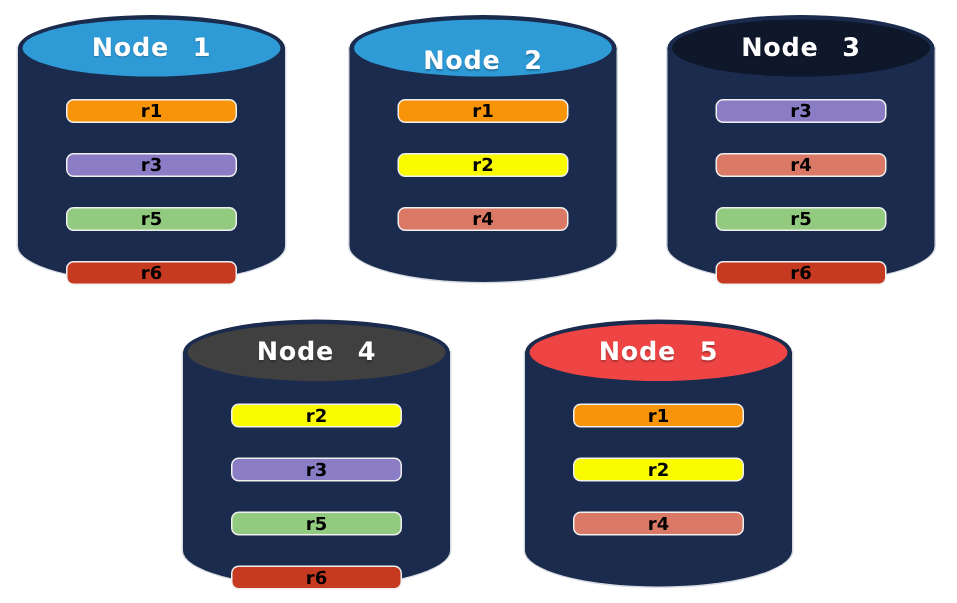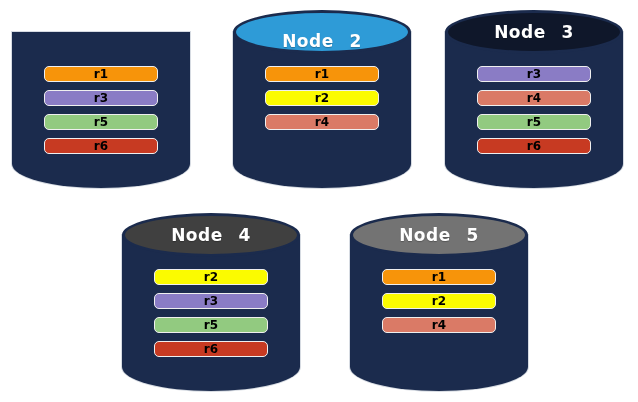--- a/index.html
+++ b/index.html
@@ -58,41 +58,44 @@
     text-shadow: 0 1px 1px rgba(0,0,0,0.25);
   }
   .records {
     position: absolute;
     top: 56px;
     left: 32px;
     right: 32px;
     z-index: 3;
     display: flex;
     flex-direction: column;
-    gap: 8px;
+    gap: 20px;
   }
   .record {
     height: 14px;
     border: 1px solid #efefef;
     border-radius: 5px;
     display: flex;
     align-items: center;
     justify-content: center;
     font-size: 12px;
     font-weight: bold;
     line-height: 1;
   }
 </style>
 </head>
 <body>
 
 <div class="canvas" style="background: rgb(255, 255, 255);">
 
     <div class="cylinder pos-0">
       <div class="cyl-body" style="background: rgb(27, 43, 77);"></div>
+      <div class="cyl-top" style="background: rgb(46, 155, 215); border-color: rgb(27, 43, 77);">
+        <span class="node-label">Node 1</span>
+      </div>
       <div class="records">
         <div class="record" style="background: rgb(247, 148, 10); color: rgb(0, 0, 0);">r1</div>
         <div class="record" style="background: rgb(138, 124, 197); color: rgb(0, 0, 0);">r3</div>
         <div class="record" style="background: rgb(146, 202, 128); color: rgb(0, 0, 0);">r5</div>
         <div class="record" style="background: rgb(199, 58, 34); color: rgb(0, 0, 0);">r6</div>
       </div>
     </div>
 
     <div class="cylinder pos-1">
       <div class="cyl-body" style="background: rgb(27, 43, 77);"></div>
@@ -127,21 +130,21 @@
       <div class="records">
         <div class="record" style="background: rgb(251, 251, 0); color: rgb(0, 0, 0);">r2</div>
         <div class="record" style="background: rgb(138, 124, 197); color: rgb(0, 0, 0);">r3</div>
         <div class="record" style="background: rgb(146, 202, 128); color: rgb(0, 0, 0);">r5</div>
         <div class="record" style="background: rgb(199, 58, 34); color: rgb(0, 0, 0);">r6</div>
       </div>
     </div>
 
     <div class="cylinder pos-4">
       <div class="cyl-body" style="background: rgb(27, 43, 77);"></div>
-      <div class="cyl-top" style="background: #737373; border-color: rgb(27, 43, 77);">
+      <div class="cyl-top" style="background: #ef4444; border-color: rgb(27, 43, 77);">
         <span class="node-label">Node 5</span>
       </div>
       <div class="records">
         <div class="record" style="background: rgb(247, 148, 10); color: rgb(0, 0, 0);">r1</div>
         <div class="record" style="background: rgb(251, 251, 0); color: rgb(0, 0, 0);">r2</div>
         <div class="record" style="background: rgb(218, 122, 102); color: rgb(0, 0, 0);">r4</div>
       </div>
     </div>
   </div>
 

